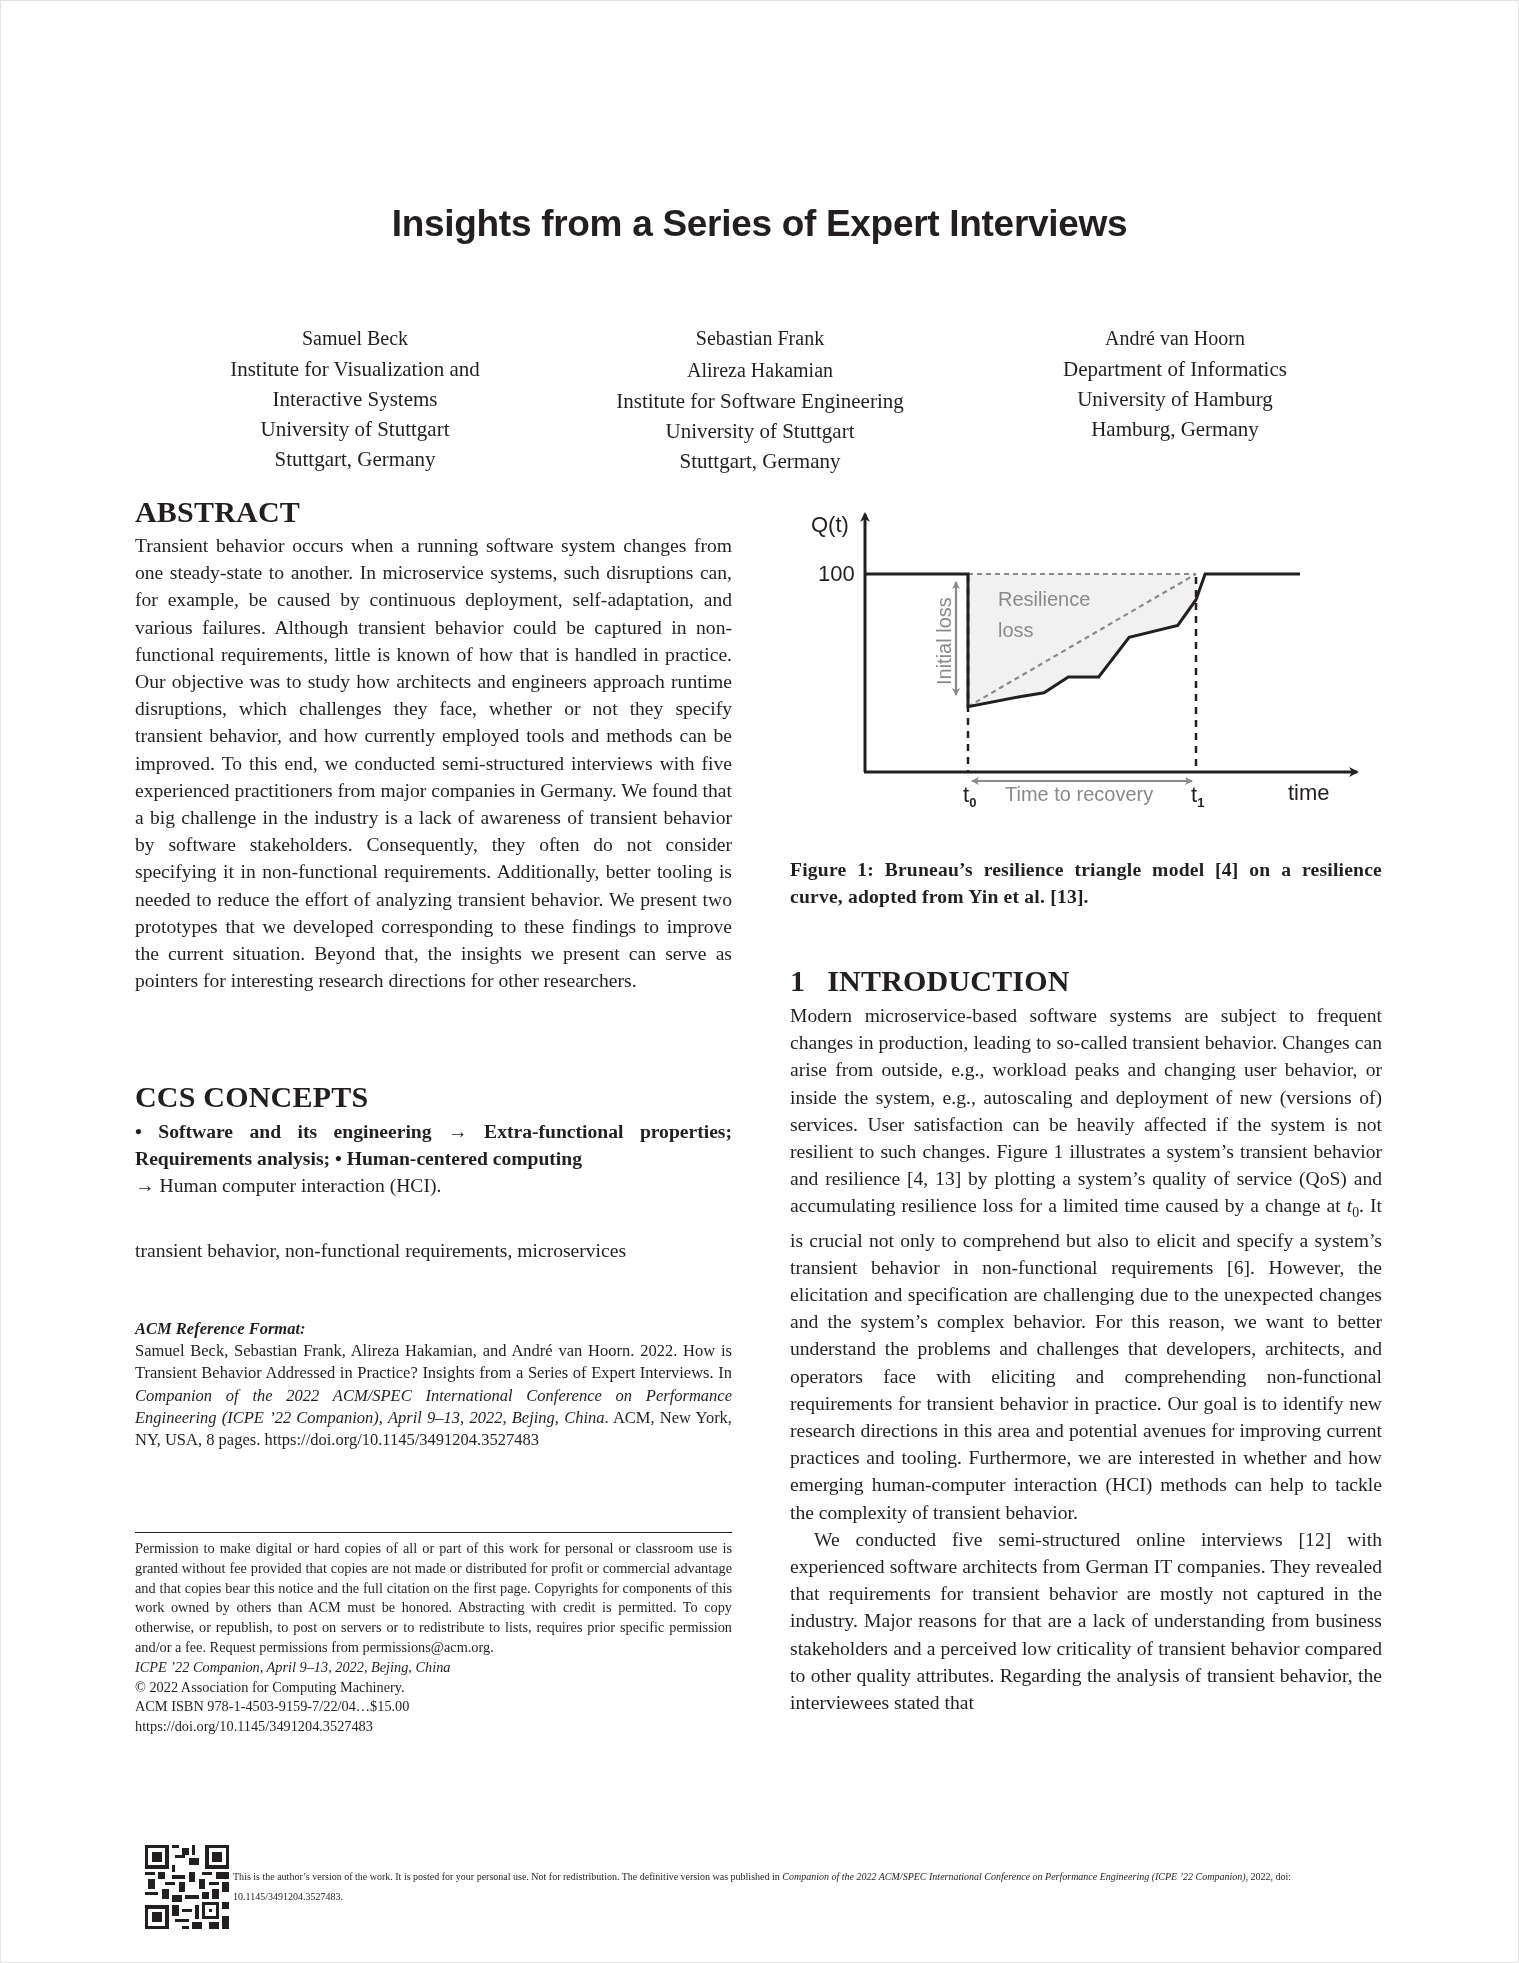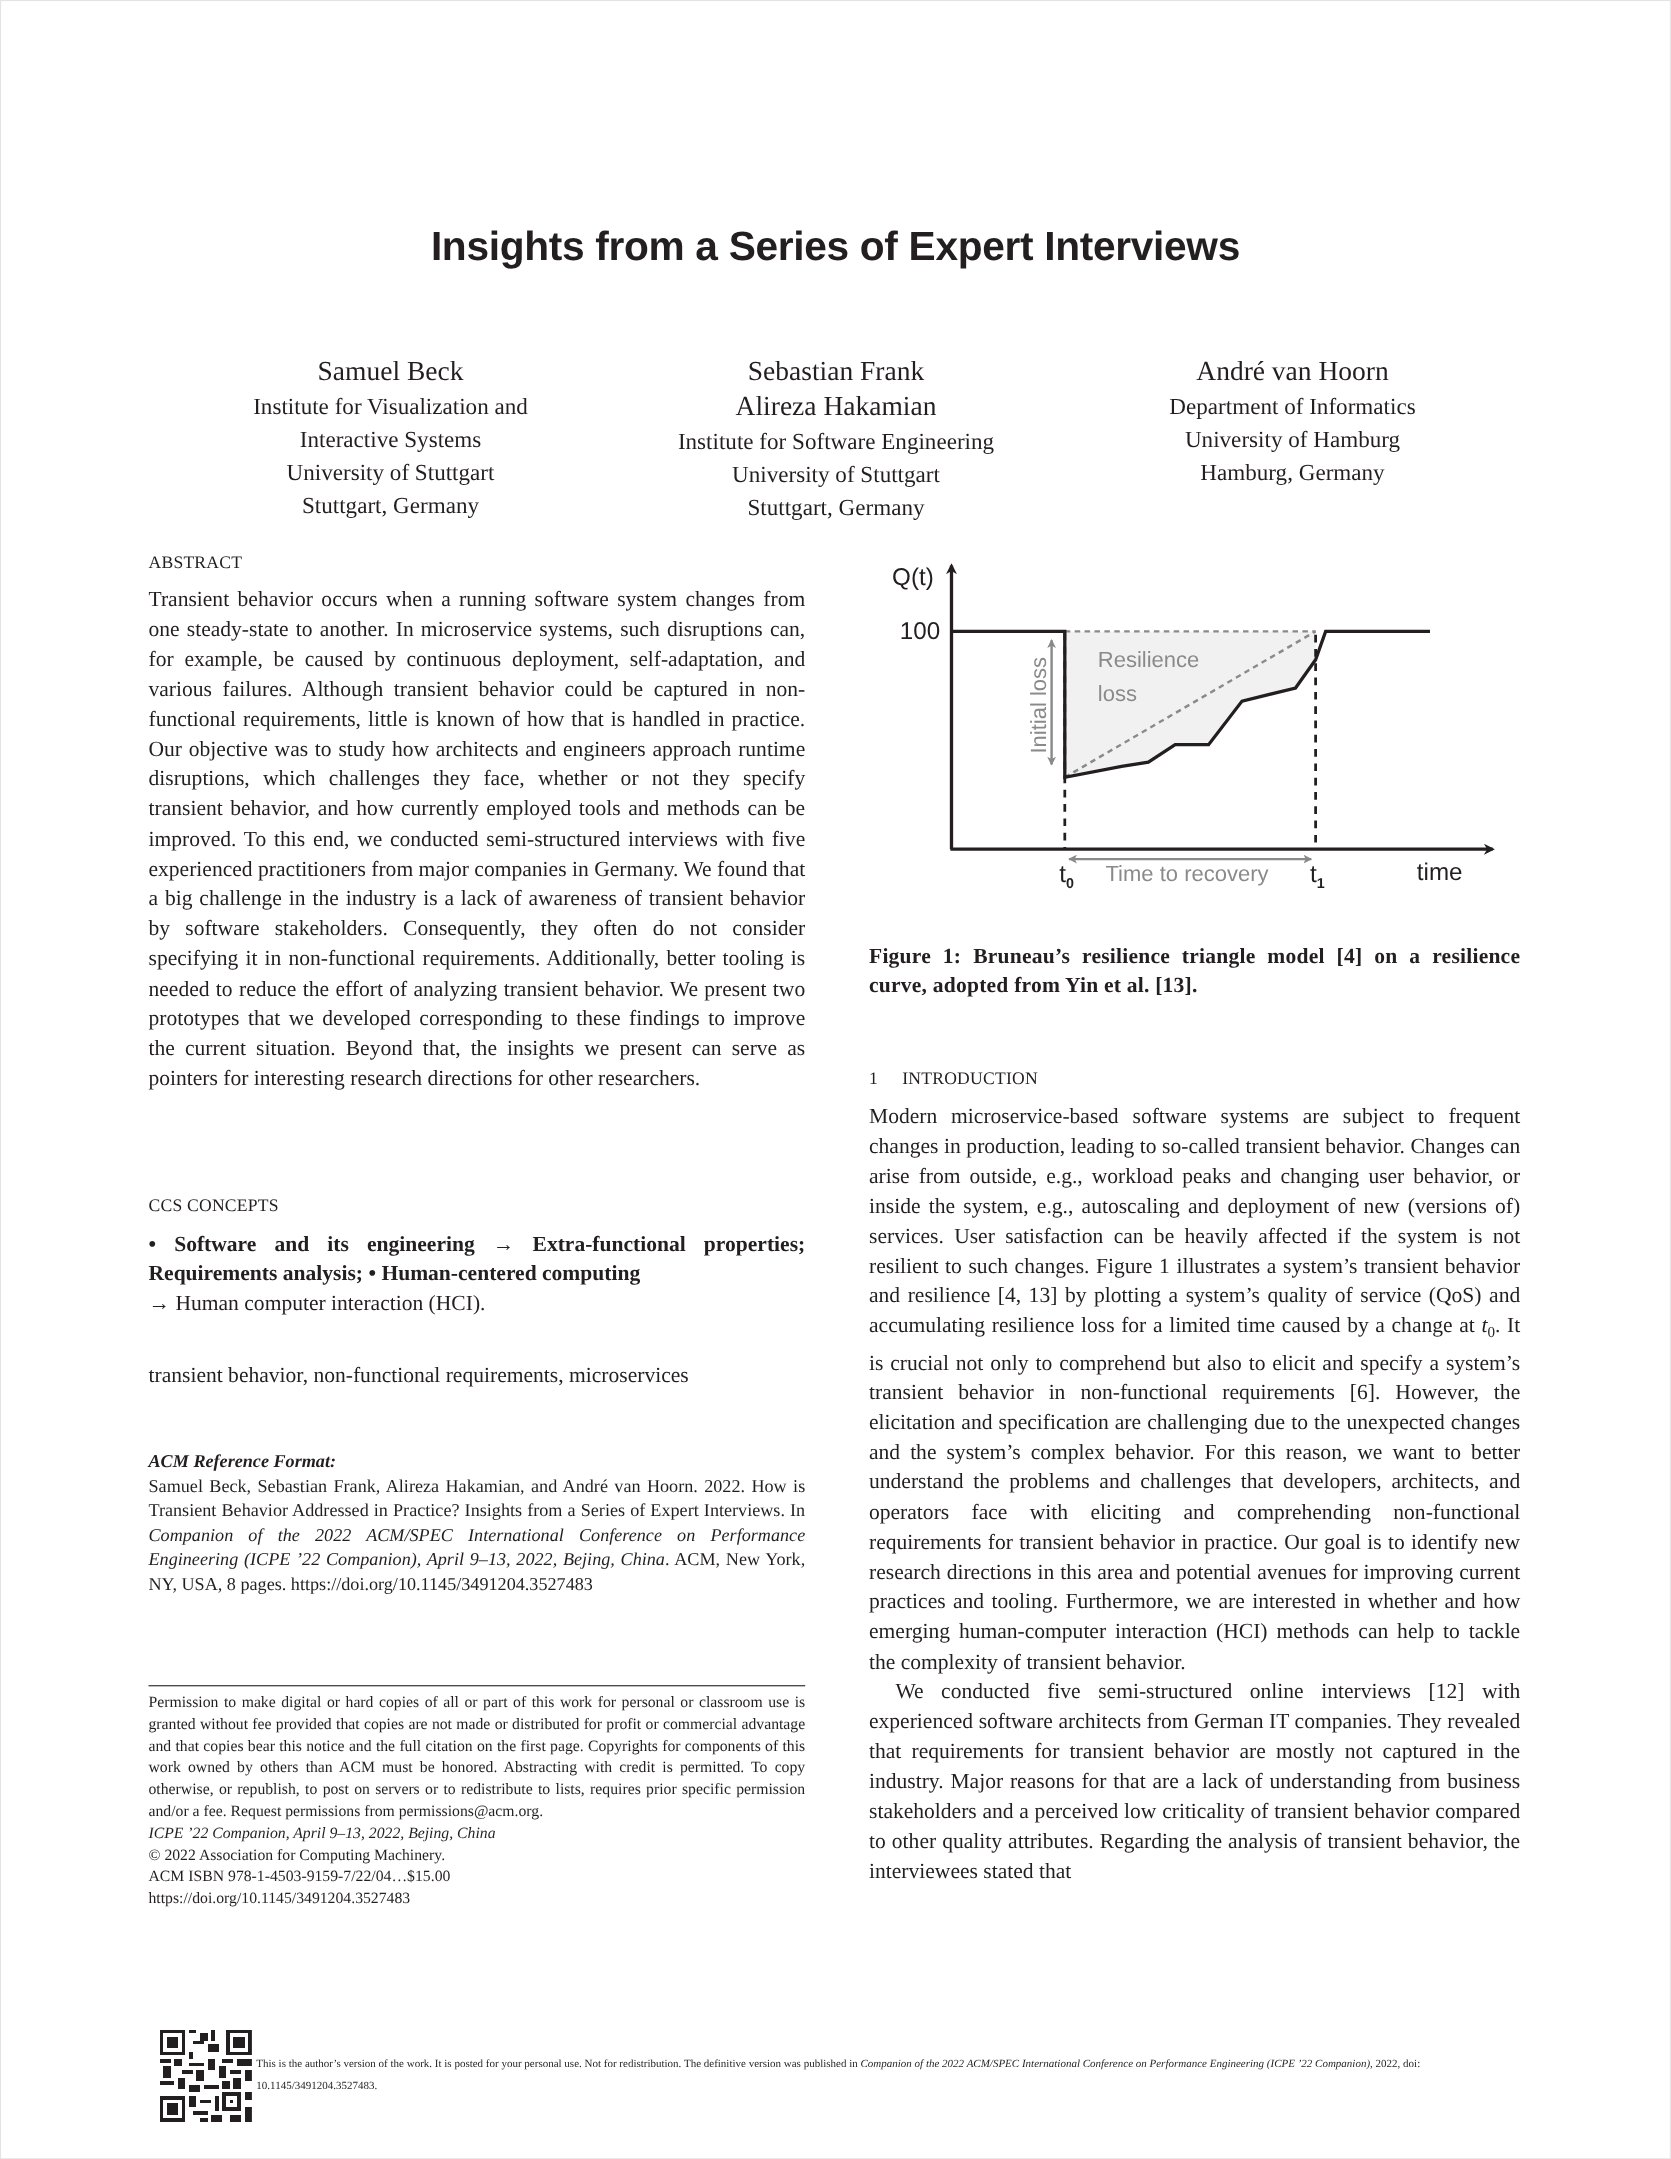--- a/index.html
+++ b/index.html
@@ -3,28 +3,28 @@
 <meta charset="utf-8">
 <style>
   html, body { margin:0; padding:0; background:#ffffff; }
   body { width:1519px; height:1963px; position:relative; overflow:hidden; color:#231f20;
          font-family:"Liberation Serif","DejaVu Serif",serif; }
   .page-border { position:absolute; left:0; top:0; width:1517px; height:1961px; border:1px solid #e4e4e4; }
   .title { position:absolute; left:0; width:1519px; top:200px; text-align:center;
            font-family:"Liberation Sans","DejaVu Sans",sans-serif; font-weight:bold; font-size:37px; line-height:48px; color:#231f20; letter-spacing:-0.3px; }
   .authors { position:absolute; top:322px; left:0; width:1519px; }
   .author { position:absolute; text-align:center; font-size:21px; line-height:30px; }
-  .author .nm { font-size:25px; line-height:32px; }
+  .author .nm { font-size:20px; line-height:32px; }
   .a1 { left:185px; width:340px; }
   .a2 { left:575px; width:370px; }
   .a3 { left:1010px; width:330px; }
   .col { position:absolute; }
   .left { left:135px; width:597px; }
   .right { left:790px; width:592px; }
-  h2 { margin:0; font-size:16px; font-weight:normal; line-height:30px; letter-spacing:0.2px; }
+  h2 { margin:0; font-size:30px; font-weight:bold; line-height:30px; letter-spacing:0.2px; }
   .body-text { font-size:19.6px; line-height:27.2px; text-align:justify; margin:0; }
   .kw { font-size:19.6px; line-height:27.2px; margin:0; }
   .ref-h { font-size:16.5px; font-weight:bold; line-height:22px; margin:0;font-style:italic; }
   .ref { font-size:16.5px; line-height:22.3px; text-align:justify; margin:0; }
   .rule { position:absolute; left:135px; width:597px; top:1532px; border-top:1.3px solid #231f20; }
   .perm { font-size:14.3px; line-height:19.8px; text-align:justify; margin:0; }
   .perm-line { font-size:14.3px; line-height:19.8px; margin:0; }
   i { font-style:italic; }
   .caption { font-size:19.6px; font-weight:bold; line-height:27.2px; text-align:justify; margin:0; letter-spacing:0.2px; }
   .indent { text-indent:24px; }

